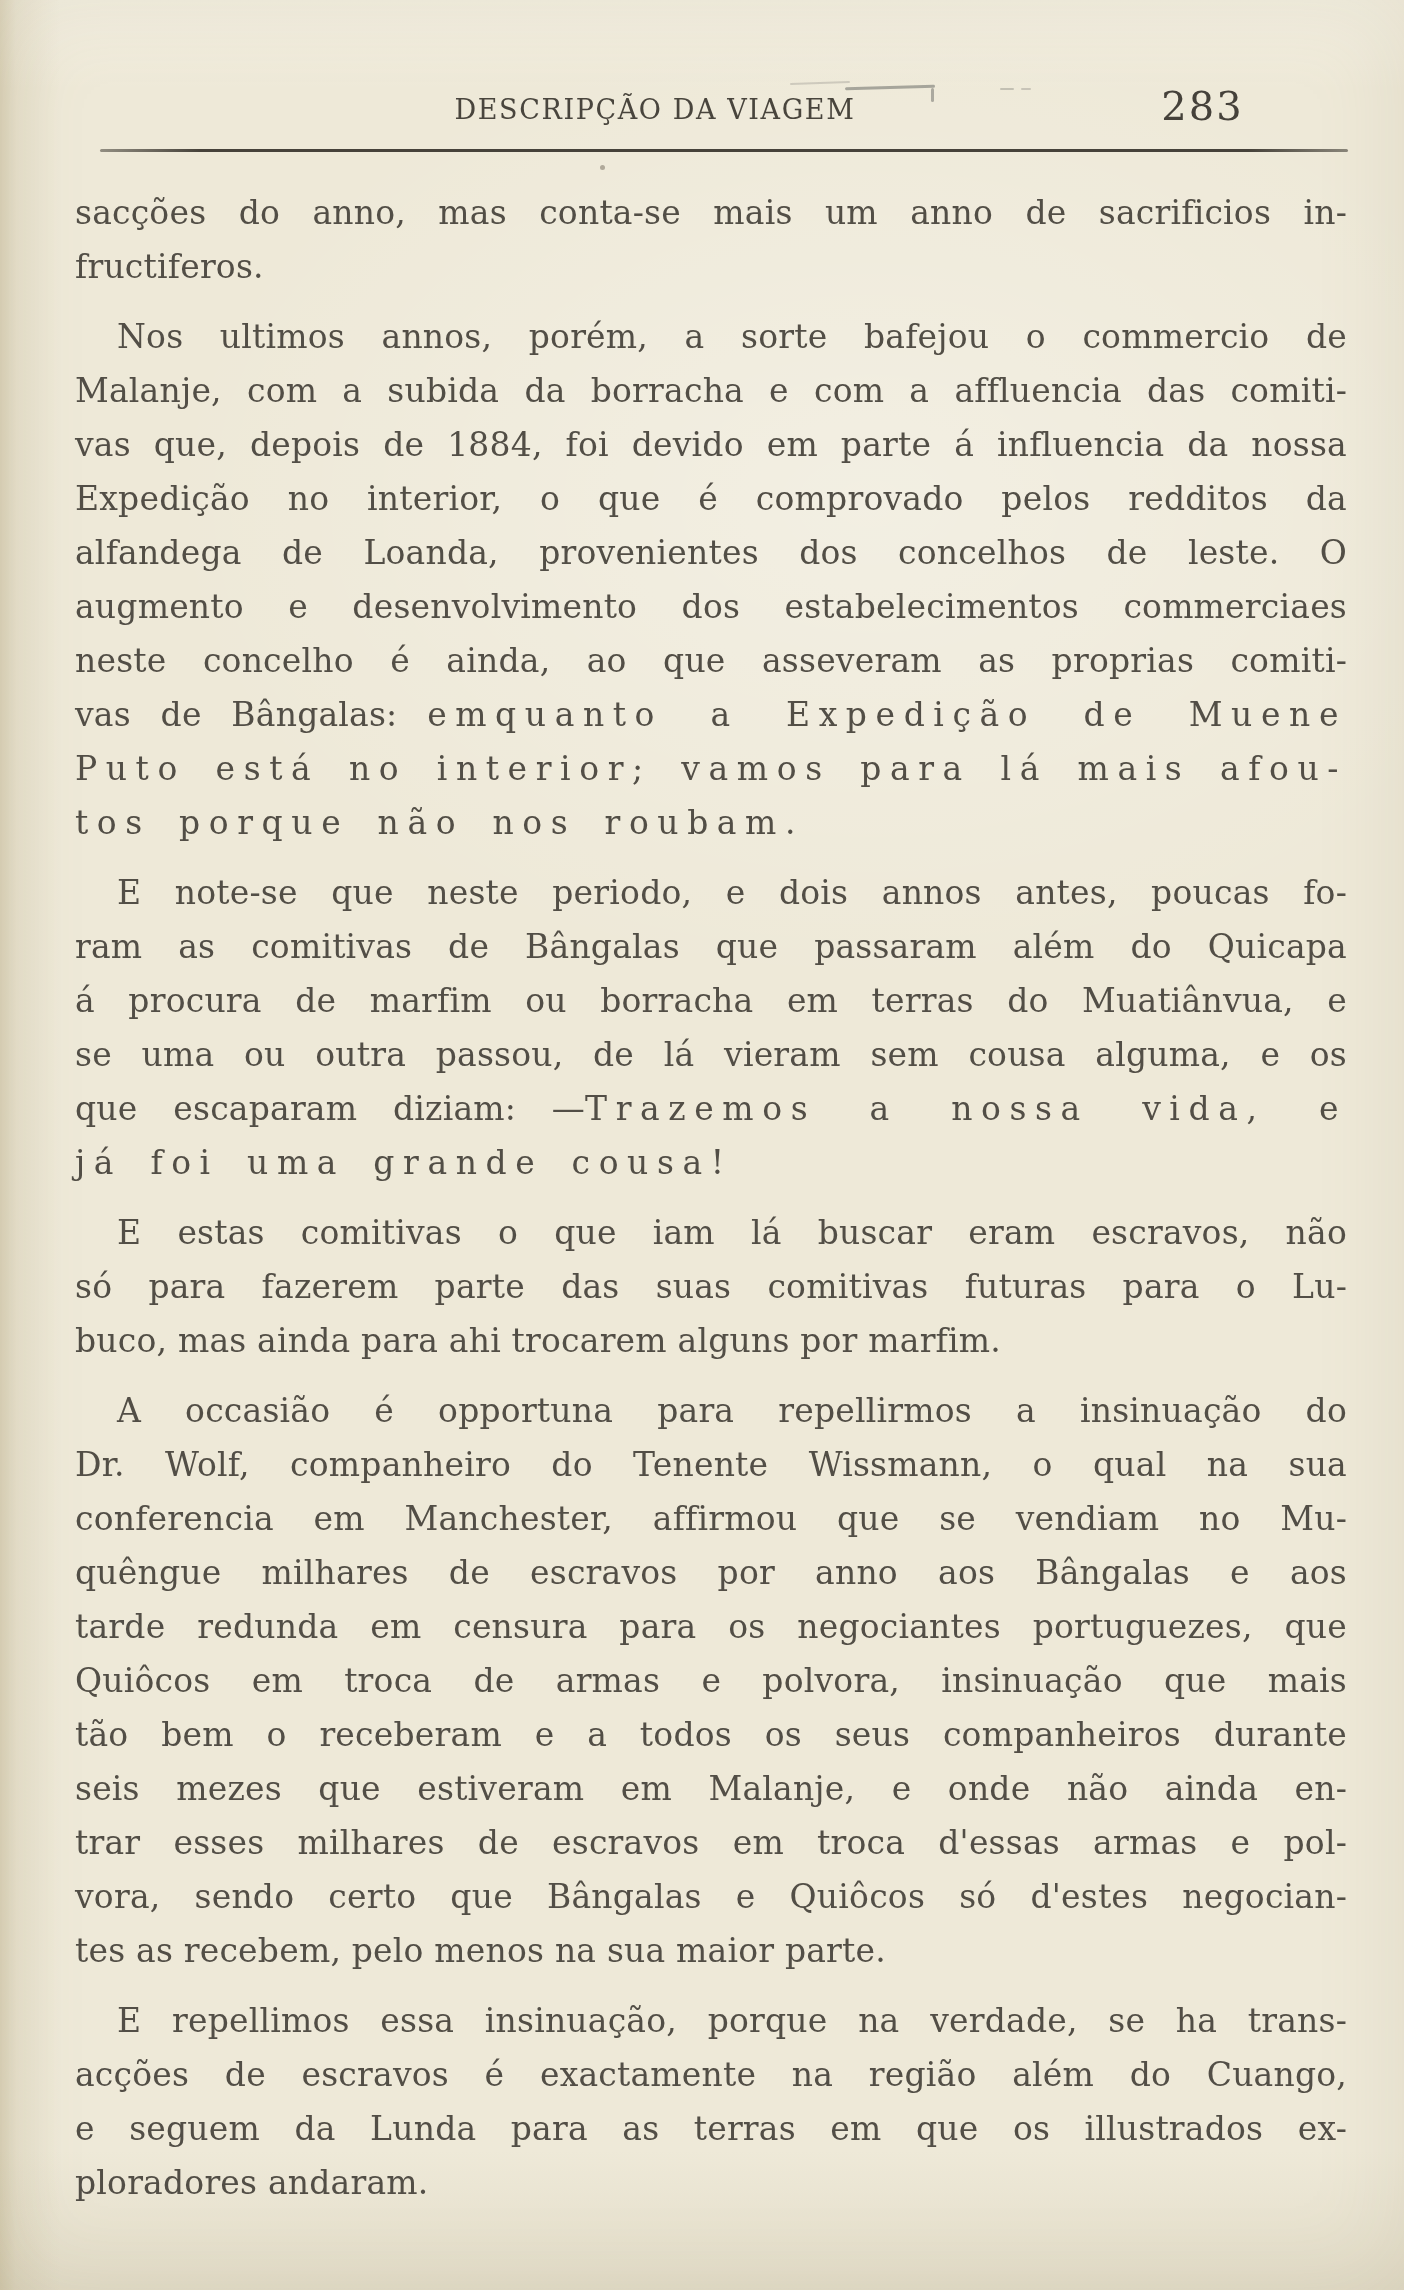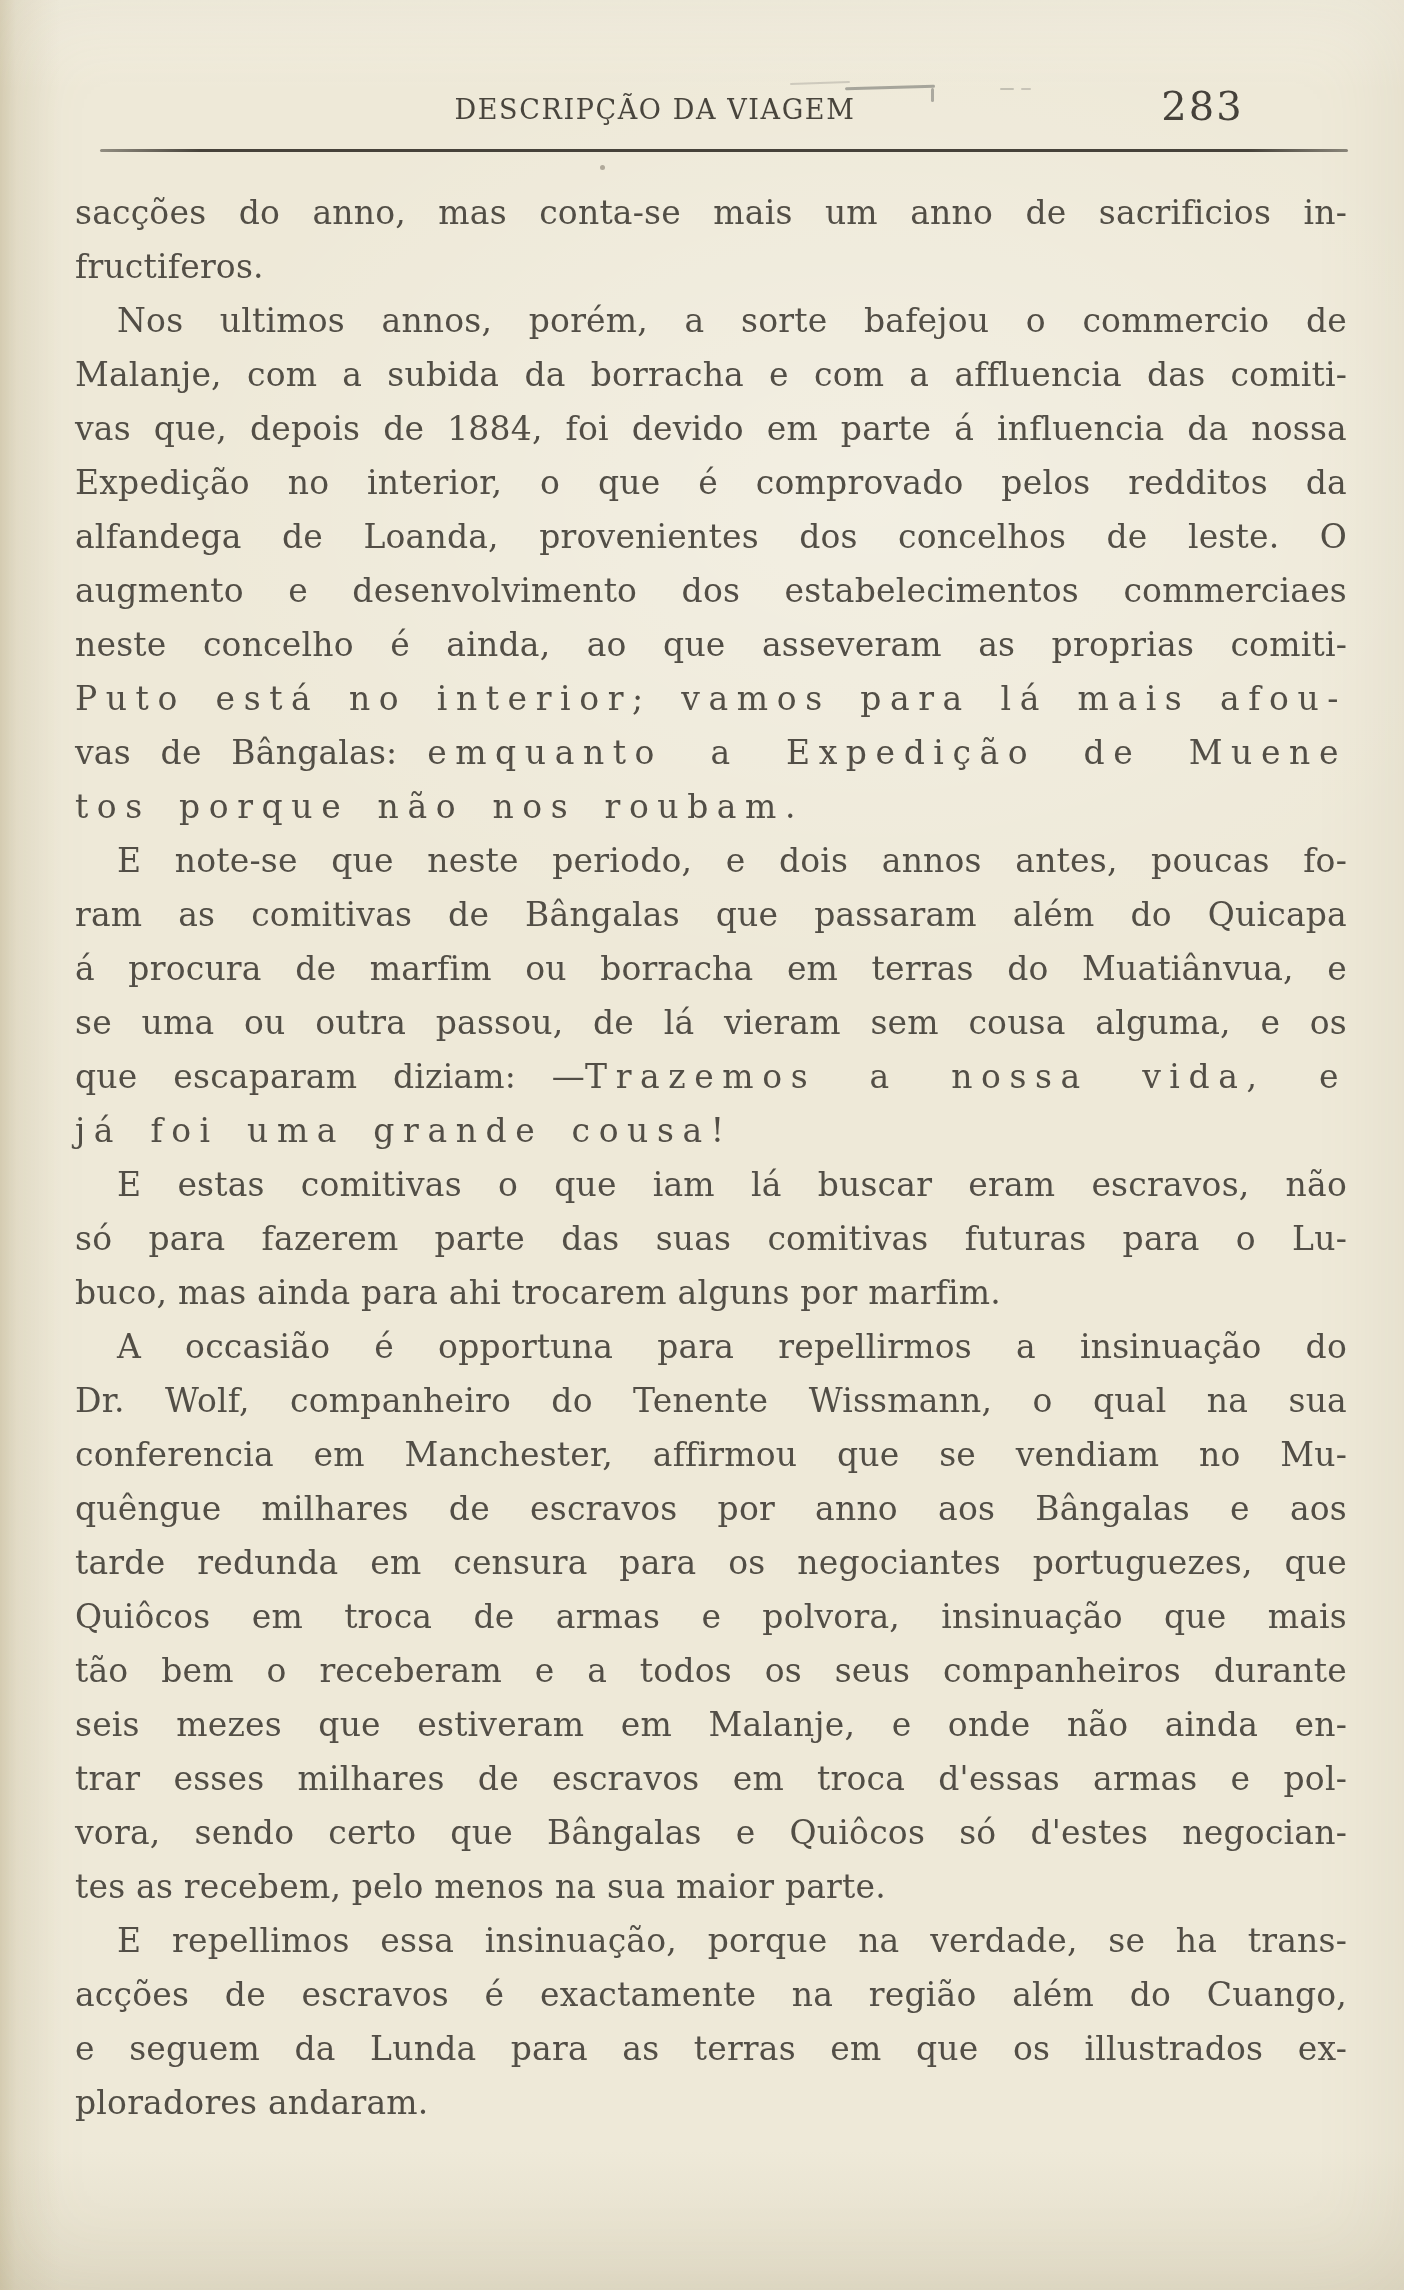--- a/index.html
+++ b/index.html
@@ -53,21 +53,21 @@
     font-size:33px; letter-spacing:.2px;
     color:#524e46;
     white-space:nowrap;
   }
   .line.just{
     white-space:normal;
     text-align:justify;
     text-align-last:justify;
     text-justify:inter-word;
   }
-  .line.ind{ text-indent:42px; }
+  .line.ind{ text-indent:42px;margin-top:16px; }
   .gesperrt{ letter-spacing:.26em; word-spacing:.28em; }
 </style>
 </head>
 <body>
 
 <div class="page">
   <div class="running-title">DESCRIPÇÃO DA VIAGEM</div>
   <div class="page-number">283</div>
   <div class="pen-mark mark1a"></div>
   <div class="pen-mark mark1"></div>
@@ -79,22 +79,22 @@
   <div class="bodytext" id="body-text">
       <div class="line just"><span>sacções do anno, mas conta-se mais um anno de sacrificios in-</span></div>
       <div class="line"><span>fructiferos.</span></div>
       <div class="line just ind"><span>Nos ultimos annos, porém, a sorte bafejou o commercio de</span></div>
       <div class="line just"><span>Malanje, com a subida da borracha e com a affluencia das comiti-</span></div>
       <div class="line just"><span>vas que, depois de 1884, foi devido em parte á influencia da nossa</span></div>
       <div class="line just"><span>Expedição no interior, o que é comprovado pelos redditos da</span></div>
       <div class="line just"><span>alfandega de Loanda, provenientes dos concelhos de leste. O</span></div>
       <div class="line just"><span>augmento e desenvolvimento dos estabelecimentos commerciaes</span></div>
       <div class="line just"><span>neste concelho é ainda, ao que asseveram as proprias comiti-</span></div>
+      <div class="line just"><span>vas de Bângalas: </span><span class="gesperrt">emquanto a Expedição de Muene</span></div>
       <div class="line just"><span class="gesperrt">Puto está no interior; vamos para lá mais afou-</span></div>
-      <div class="line just"><span>vas de Bângalas: </span><span class="gesperrt">emquanto a Expedição de Muene</span></div>
       <div class="line"><span class="gesperrt">tos porque não nos roubam.</span></div>
       <div class="line just ind"><span>E note-se que neste periodo, e dois annos antes, poucas fo-</span></div>
       <div class="line just"><span>ram as comitivas de Bângalas que passaram além do Quicapa</span></div>
       <div class="line just"><span>á procura de marfim ou borracha em terras do Muatiânvua, e</span></div>
       <div class="line just"><span>se uma ou outra passou, de lá vieram sem cousa alguma, e os</span></div>
       <div class="line just"><span>que escaparam diziam: —</span><span class="gesperrt">Trazemos a nossa vida, e</span></div>
       <div class="line"><span class="gesperrt">já foi uma grande cousa!</span></div>
       <div class="line just ind"><span>E estas comitivas o que iam lá buscar eram escravos, não</span></div>
       <div class="line just"><span>só para fazerem parte das suas comitivas futuras para o Lu-</span></div>
       <div class="line"><span>buco, mas ainda para ahi trocarem alguns por marfim.</span></div>

